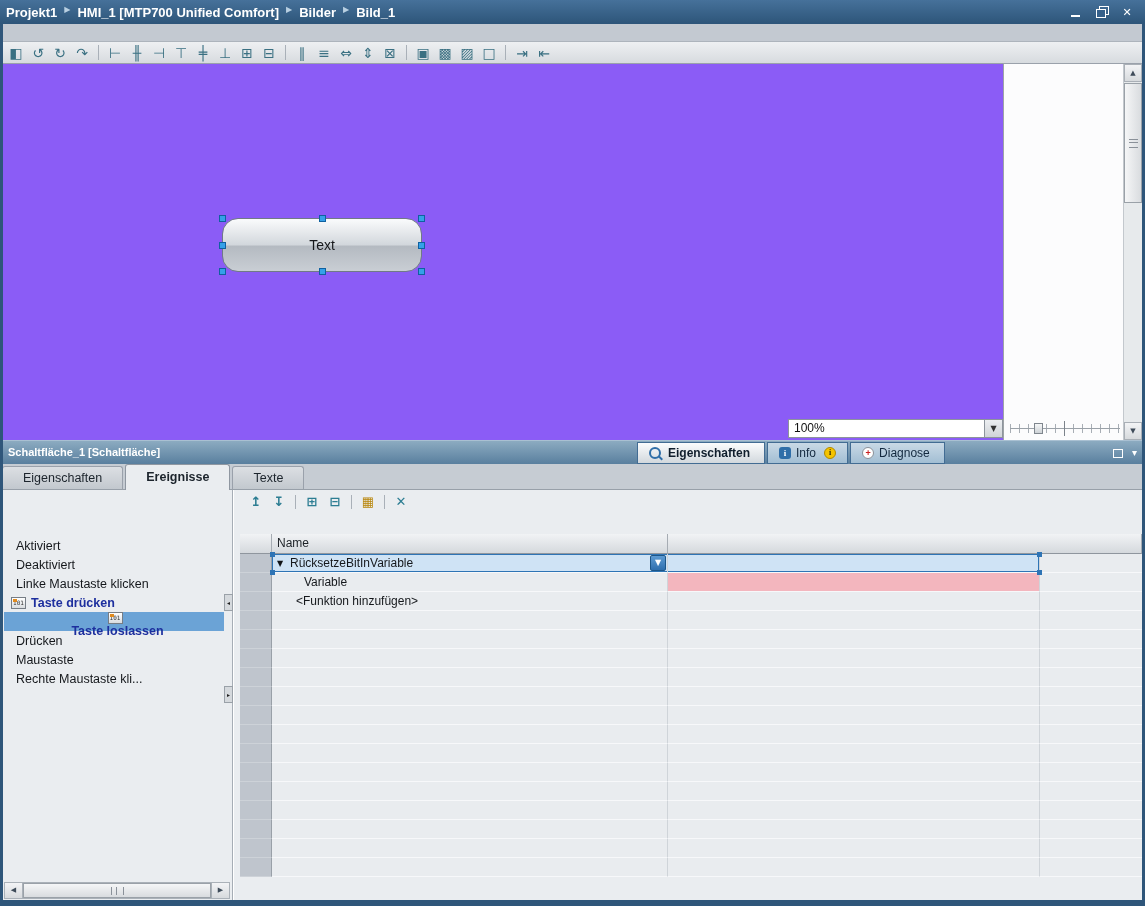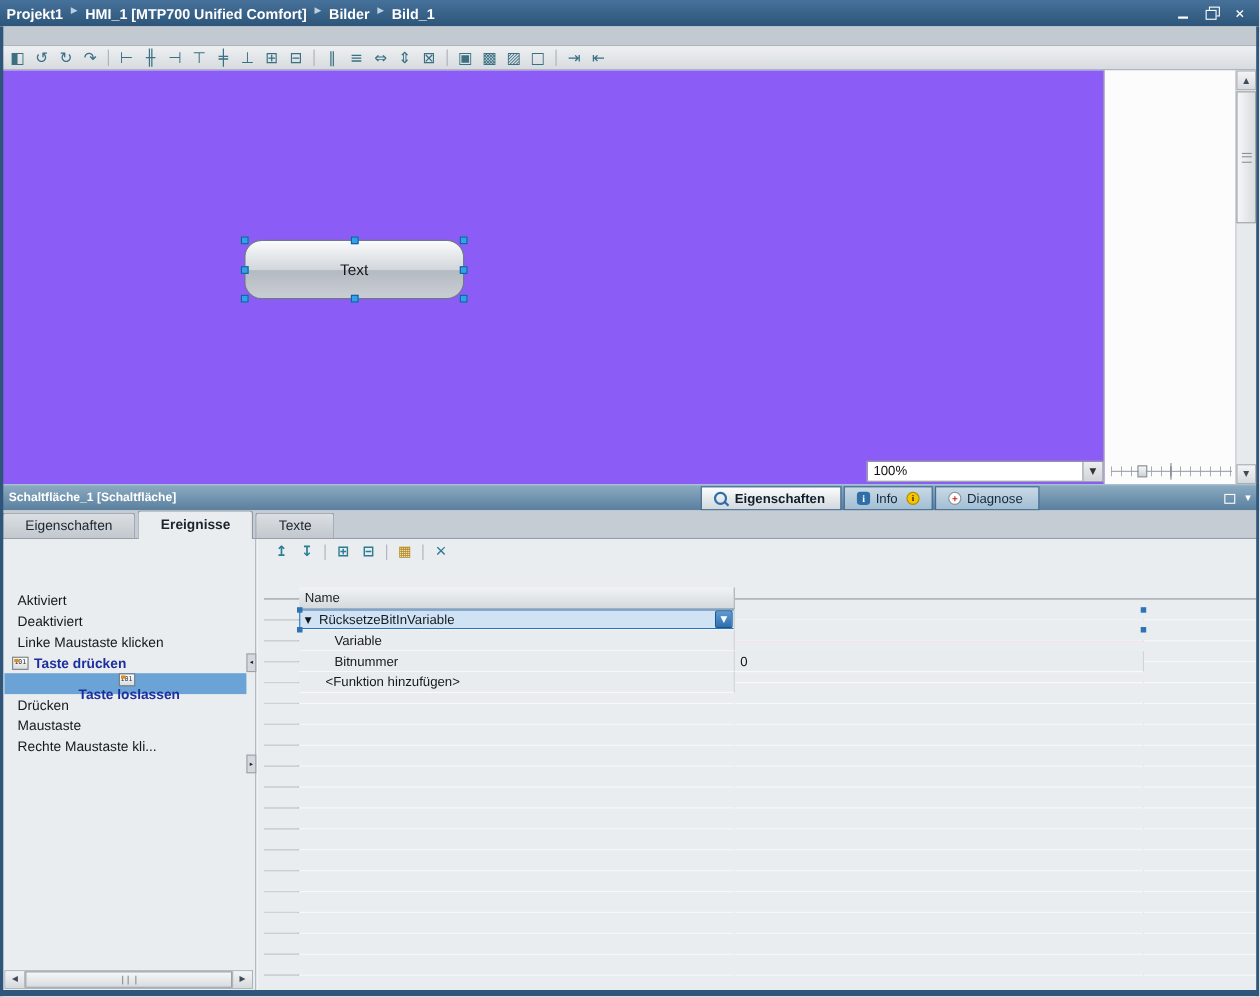--- a/index.html
+++ b/index.html
@@ -113,21 +113,21 @@
   .ev-ico::before{content:"";position:absolute;left:1px;top:1px;width:4px;height:3px;background:#e08a1e;}
 
   .vsep{position:absolute;left:232px;top:0;height:100%;width:1px;background:#a6adb5;box-shadow:1px 0 0 #fff;}
   .split-btn{position:absolute;left:224px;width:9px;height:17px;box-sizing:border-box;background:#d5d9dd;
     border:1px solid #9aa1a8;font-size:6px;line-height:15px;text-align:center;color:#222;
     font-family:"DejaVu Sans",sans-serif;}
   .sb1{top:104px}.sb2{top:196px}
 
   
   .ftable{position:absolute;left:240px;top:44px;right:3px;}
-  .trow{display:flex;height:19px;position:relative;align-items:center;}
+  .trow{display:flex;height:19px;position:relative;}
   .thead{height:20px;}
   .tc{box-sizing:border-box;}
   .gut{width:32px;flex:none;background:#bfc5cd;border-right:1px solid #99a0a8;border-bottom:1px solid #cdd2d8;}
   .cname{width:396px;flex:none;background:#e9ecef;border-right:1px solid #cfd4d9;border-bottom:1px solid #f7f8fa;
     position:relative;font-size:12px;line-height:18px;color:#15181c;white-space:nowrap;overflow:hidden;}
   .cwert{width:372px;flex:none;background:#e9ecef;border-right:1px solid #cfd4d9;border-bottom:1px solid #f7f8fa;
     font-size:12px;line-height:18px;padding-left:5px;color:#15181c;}
   .cextra{flex:1;background:#e9ecef;border-bottom:1px solid #f7f8fa;}
   .thead .tc{background:linear-gradient(#f1f3f5,#d5d9dd);border-right:1px solid #a6acb3;
     border-bottom:1px solid #8f969e;font-size:12px;line-height:19px;color:#1c2126;padding-left:5px;}
@@ -346,26 +346,20 @@
           <i class="hndl br"></i>
         </div>
         <div class="trow">
           <div class="tc gut"></div>
           <div class="tc cname"><span class="ntxt" style="margin-left: 32px;">Variable</span></div>
           <div class="tc cwert err"></div>
           <div class="tc cextra"></div>
         </div>
         <div class="trow">
           <div class="tc gut"></div>
-          <div class="tc cname"><span class="ntxt" style="margin-left: 32px;">Bitnummer</span></div>
-          <div class="tc cwert">0</div>
-          <div class="tc cextra"></div>
-        </div>
-        <div class="trow">
-          <div class="tc gut"></div>
           <div class="tc cname"><span class="ntxt" style="margin-left: 24px;">&lt;Funktion hinzufügen&gt;</span></div>
           <div class="tc cwert"></div>
           <div class="tc cextra"></div>
         </div>
         <div class="trow">
           <div class="tc gut"></div>
           <div class="tc cname"></div>
           <div class="tc cwert"></div>
           <div class="tc cextra"></div>
         </div>

